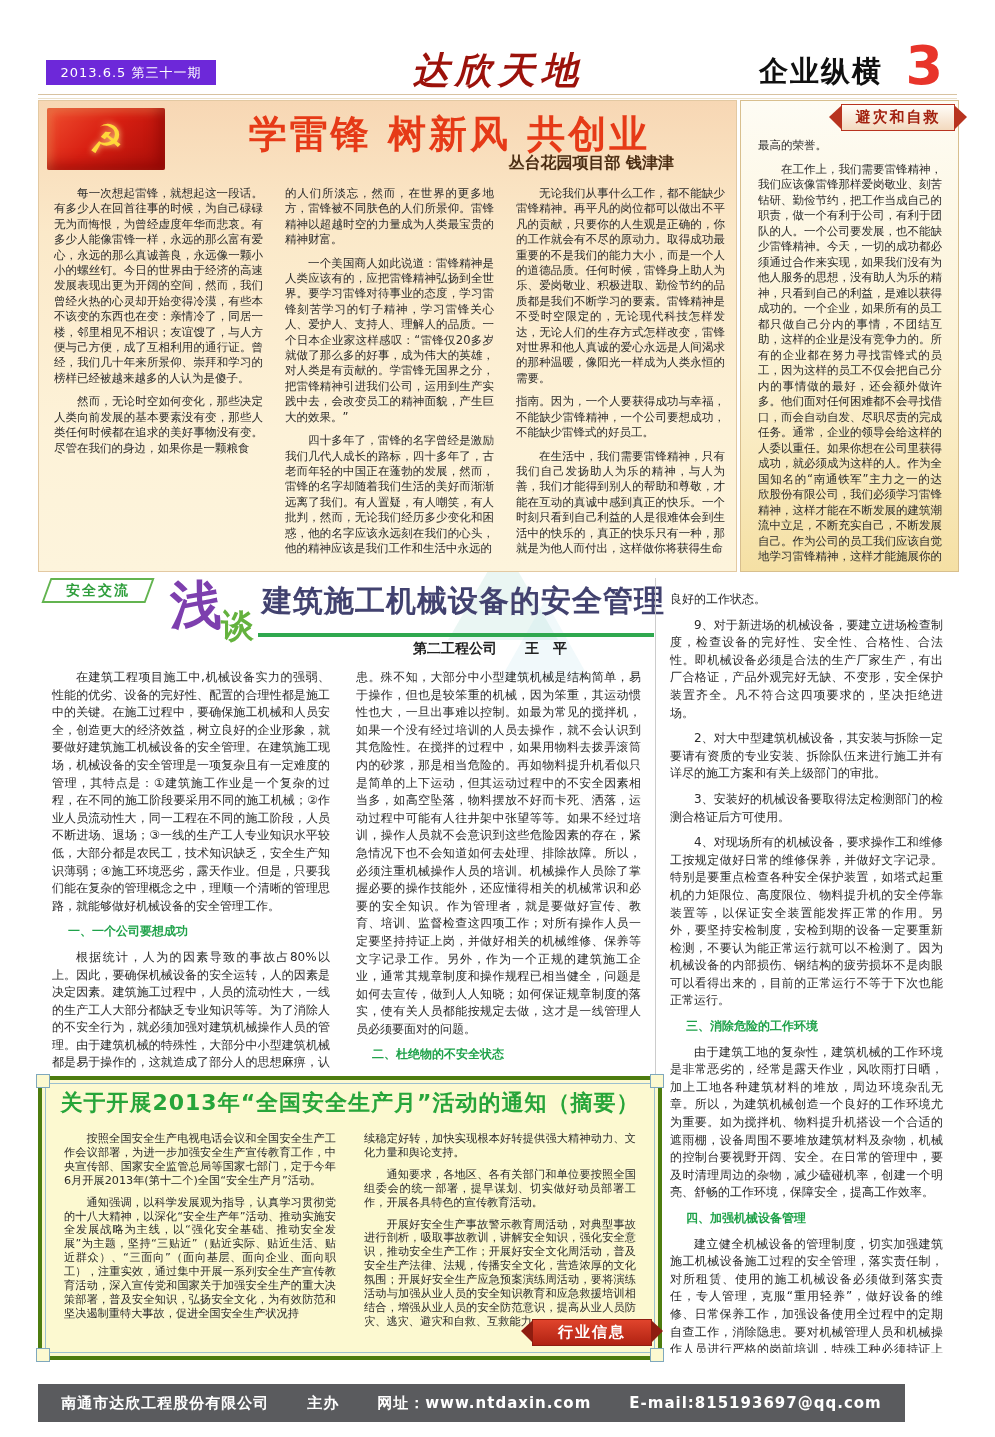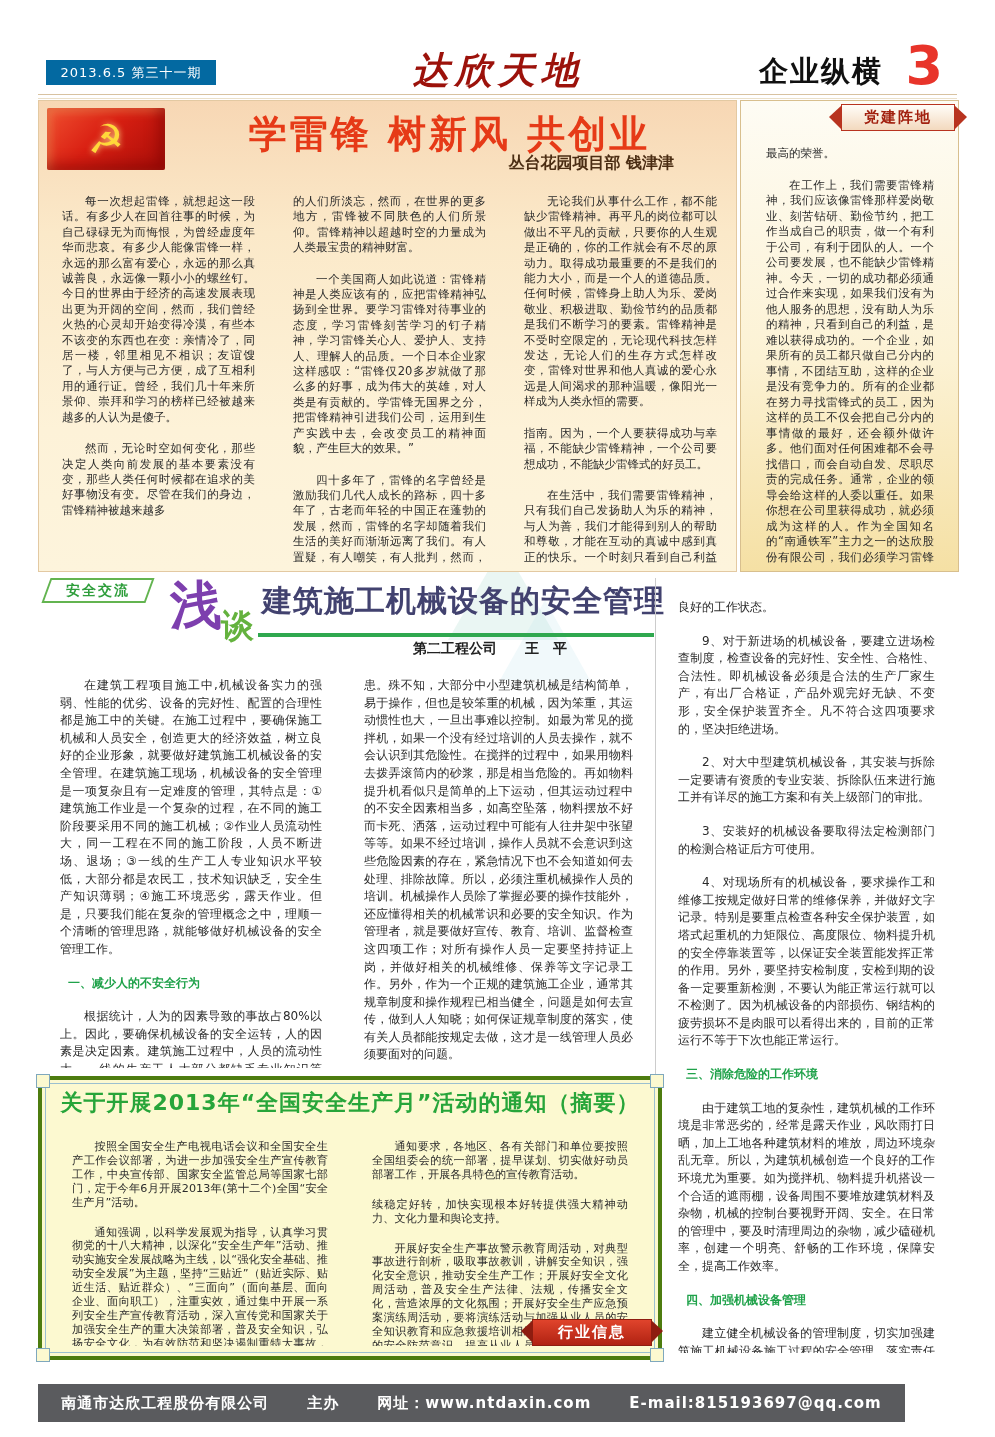--- a/index.html
+++ b/index.html
@@ -1,19 +1,19 @@
 <!DOCTYPE html>
 <html><head>
 <meta charset="utf-8">
 <style>
   html,body{margin:0;padding:0;background:#fff;}
   .page{position:relative;width:995px;height:1437px;background:#ffffff;overflow:hidden;
         font-family:"DejaVu Sans","Liberation Sans",sans-serif;color:#2b2b2b;}
   
-  .date-box{position:absolute;left:46px;top:60px;width:170px;height:25px;background:#0369a1;
+  .date-box{position:absolute;left:46px;top:60px;width:170px;height:25px;background:#6d28d9;
             color:#fff;font-size:13px;line-height:25px;text-align:center;letter-spacing:1px;}
   .masthead{position:absolute;left:368px;top:46px;width:260px;text-align:center;
             font-family:"DejaVu Serif","Liberation Serif",serif;font-style:italic;font-weight:bold;
             font-size:37px;color:#9c120b;letter-spacing:6px;}
   .section-name{position:absolute;right:112px;top:52px;font-size:29px;font-weight:bold;color:#101010;letter-spacing:2px;}
   .page-num{position:absolute;right:52px;top:34px;font-size:54px;font-weight:bold;color:#e8342a;}
   .header-rule{position:absolute;left:38px;top:94px;width:919px;height:3px;
                border-top:1px solid #d8c2a0;border-bottom:1px solid #eadfc8;}
   
   .lead{position:absolute;left:38px;top:100px;width:697px;height:470px;
@@ -62,21 +62,21 @@
                 color:#42426f;letter-spacing:1px;white-space:nowrap;}
   .title-underline{position:absolute;left:258px;top:633px;width:396px;height:4px;background:#2fa84f;}
   .safety-byline{position:absolute;left:340px;top:640px;width:300px;text-align:center;
                  font-size:14px;font-weight:bold;color:#222;}
   .s-col{position:absolute;overflow:hidden;font-size:12px;line-height:17.6px;}
   .s-col1{left:44px;top:661px;width:294px;height:407px;}
   .s-col2{left:348px;top:661px;width:301px;height:407px;}
   .s-col3{left:662px;top:583px;width:289px;height:770px;}
   .v-divider{position:absolute;left:655px;top:578px;width:1px;height:774px;background:#cccccc;}
   
-  .para{margin:16px;text-indent:2em;text-align:justify;}
+  .para{margin:8px;text-indent:2em;text-align:justify;}
   .para.cont{text-indent:0;}
   .subhead{margin:0;font-weight:bold;color:#1fa24a;text-indent:2em;}
   
   .notice{position:absolute;left:38px;top:1076px;width:616px;height:276px;background:#fcf9d0;
           border:4px solid #4d7c0f;box-shadow:inset 0 0 0 3px #fcf9d0, inset 0 0 0 4px #9bc0d0;}
   .notice .corner{position:absolute;width:12px;height:12px;border:1px solid #7fa8bd;background:#fcf9d0;}
   .corner.tl{left:-6px;top:-6px;} .corner.tr{right:-6px;top:-6px;}
   .corner.bl{left:-6px;bottom:-6px;} .corner.br{right:-6px;bottom:-6px;}
   .notice-title{position:absolute;left:10px;right:10px;top:8px;text-align:center;font-size:22px;
                 font-weight:bold;color:#27a53a;letter-spacing:1px;white-space:nowrap;}
@@ -108,54 +108,54 @@
   <div class="wm-tri wm3"></div>
 
   <div class="lead">
     <div class="flag">
       <span class="emblem">☭</span>
     </div>
     <div class="lead-title">学雷锋 树新风 共创业</div>
     <div class="lead-byline">丛台花园项目部  钱津津</div>
     <div class="lead-col lead-col1">
         <p class="para">每一次想起雷锋，就想起这一段话。有多少人在回首往事的时候，为自己碌碌无为而悔恨，为曾经虚度年华而悲哀。有多少人能像雷锋一样，永远的那么富有爱心，永远的那么真诚善良，永远像一颗小小的螺丝钉。今日的世界由于经济的高速发展表现出更为开阔的空间，然而，我们曾经火热的心灵却开始变得冷漠，有些本不该变的东西也在变：亲情冷了，同居一楼，邻里相见不相识；友谊馊了，与人方便与己方便，成了互相利用的通行证。曾经，我们几十年来所景仰、崇拜和学习的榜样已经被越来越多的人认为是傻子。</p>
-        <p class="para">然而，无论时空如何变化，那些决定人类向前发展的基本要素没有变，那些人类任何时候都在追求的美好事物没有变。尽管在我们的身边，雷锋精神被越来越多</p>
+        <p class="para">然而，无论时空如何变化，那些决定人类向前发展的基本要素没有变，那些人类任何时候都在追求的美好事物没有变。尽管在我们的身边，如果你是一颗粮食</p>
       </div>
     <div class="lead-col lead-col2">
         <p class="para cont">的人们所淡忘，然而，在世界的更多地方，雷锋被不同肤色的人们所景仰。雷锋精神以超越时空的力量成为人类最宝贵的精神财富。</p>
         <p class="para">一个美国商人如此说道：雷锋精神是人类应该有的，应把雷锋精神弘扬到全世界。要学习雷锋对待事业的态度，学习雷锋刻苦学习的钉子精神，学习雷锋关心人、爱护人、支持人、理解人的品质。一个日本企业家这样感叹：“雷锋仅20多岁就做了那么多的好事，成为伟大的英雄，对人类是有贡献的。学雷锋无国界之分，把雷锋精神引进我们公司，运用到生产实践中去，会改变员工的精神面貌，产生巨大的效果。”</p>
         <p class="para">四十多年了，雷锋的名字曾经是激励我们几代人成长的路标，四十多年了，古老而年轻的中国正在蓬勃的发展，然而，雷锋的名字却随着我们生活的美好而渐渐远离了我们。有人置疑，有人嘲笑，有人批判，然而，无论我们经历多少变化和困惑，他的名字应该永远刻在我们的心头，他的精神应该是我们工作和生活中永远的</p>
       </div>
     <div class="lead-col lead-col3">
         <p class="para">无论我们从事什么工作，都不能缺少雷锋精神。再平凡的岗位都可以做出不平凡的贡献，只要你的人生观是正确的，你的工作就会有不尽的原动力。取得成功最重要的不是我们的能力大小，而是一个人的道德品质。任何时候，雷锋身上助人为乐、爱岗敬业、积极进取、勤俭节约的品质都是我们不断学习的要素。雷锋精神是不受时空限定的，无论现代科技怎样发达，无论人们的生存方式怎样改变，雷锋对世界和他人真诚的爱心永远是人间渴求的那种温暖，像阳光一样成为人类永恒的需要。</p>
         <p class="para cont">指南。因为，一个人要获得成功与幸福，不能缺少雷锋精神，一个公司要想成功，不能缺少雷锋式的好员工。</p>
         <p class="para">在生活中，我们需要雷锋精神，只有我们自己发扬助人为乐的精神，与人为善，我们才能得到别人的帮助和尊敬，才能在互动的真诚中感到真正的快乐。一个时刻只看到自己利益的人是很难体会到生活中的快乐的，真正的快乐只有一种，那就是为他人而付出，这样做你将获得生命</p>
       </div>
   </div>
 
   <div class="party">
-    <div class="ribbon party-ribbon">党建阵地</div>
+    <div class="ribbon party-ribbon">避灾和自救</div>
     <div class="party-body">
         <p class="para cont">最高的荣誉。</p>
         <p class="para">在工作上，我们需要雷锋精神，我们应该像雷锋那样爱岗敬业、刻苦钻研、勤俭节约，把工作当成自己的职责，做一个有利于公司，有利于团队的人。一个公司要发展，也不能缺少雷锋精神。今天，一切的成功都必须通过合作来实现，如果我们没有为他人服务的思想，没有助人为乐的精神，只看到自己的利益，是难以获得成功的。一个企业，如果所有的员工都只做自己分内的事情，不团结互助，这样的企业是没有竞争力的。所有的企业都在努力寻找雷锋式的员工，因为这样的员工不仅会把自己分内的事情做的最好，还会额外做许多。他们面对任何困难都不会寻找借口，而会自动自发、尽职尽责的完成任务。通常，企业的领导会给这样的人委以重任。如果你想在公司里获得成功，就必须成为这样的人。作为全国知名的“南通铁军”主力之一的达欣股份有限公司，我们必须学习雷锋精神，这样才能在不断发展的建筑潮流中立足，不断充实自己，不断发展自己。作为公司的员工我们应该自觉地学习雷锋精神，这样才能施展你的才华，公司才能得到更好的发展。</p>
       </div>
   </div>
 
   <div class="safety-badge">
     <span>安全交流</span>
   </div>
   <div class="qian">浅</div>
   <div class="tan">谈</div>
   <div class="safety-title">建筑施工机械设备的安全管理</div>
   <div class="title-underline"></div>
   <div class="safety-byline">第二工程公司　　王　平</div>
 
   <div class="s-col s-col1">
       <p class="para">在建筑工程项目施工中,机械设备实力的强弱、性能的优劣、设备的完好性、配置的合理性都是施工中的关键。在施工过程中，要确保施工机械和人员安全，创造更大的经济效益，树立良好的企业形象，就要做好建筑施工机械设备的安全管理。在建筑施工现场，机械设备的安全管理是一项复杂且有一定难度的管理，其特点是：①建筑施工作业是一个复杂的过程，在不同的施工阶段要采用不同的施工机械；②作业人员流动性大，同一工程在不同的施工阶段，人员不断进场、退场；③一线的生产工人专业知识水平较低，大部分都是农民工，技术知识缺乏，安全生产知识薄弱；④施工环境恶劣，露天作业。但是，只要我们能在复杂的管理概念之中，理顺一个清晰的管理思路，就能够做好机械设备的安全管理工作。</p>
-      <div class="subhead">一、减少人的不安全行为</div>
+      <div class="subhead">一、一个公司要想成功</div>
       <p class="para">根据统计，人为的因素导致的事故占80%以上。因此，要确保机械设备的安全运转，人的因素是决定因素。建筑施工过程中，人员的流动性大，一线的生产工人大部分都缺乏专业知识等等。为了消除人的不安全行为，就必须加强对建筑机械操作人员的管理。由于建筑机械的特殊性，大部分中小型建筑机械都是易于操作的，这就造成了部分人的思想麻痹，认为我也会操作，或者可以随便叫人去操作，这就为安全生产埋下了隐</p>
     </div>
   <div class="s-col s-col2">
       <p class="para cont">患。殊不知，大部分中小型建筑机械是结构简单，易于操作，但也是较笨重的机械，因为笨重，其运动惯性也大，一旦出事难以控制。如最为常见的搅拌机，如果一个没有经过培训的人员去操作，就不会认识到其危险性。在搅拌的过程中，如果用物料去拨弄滚筒内的砂浆，那是相当危险的。再如物料提升机看似只是简单的上下运动，但其运动过程中的不安全因素相当多，如高空坠落，物料摆放不好而卡死、洒落，运动过程中可能有人往井架中张望等等。如果不经过培训，操作人员就不会意识到这些危险因素的存在，紧急情况下也不会知道如何去处理、排除故障。所以，必须注重机械操作人员的培训。机械操作人员除了掌握必要的操作技能外，还应懂得相关的机械常识和必要的安全知识。作为管理者，就是要做好宣传、教育、培训、监督检查这四项工作；对所有操作人员一定要坚持持证上岗，并做好相关的机械维修、保养等文字记录工作。另外，作为一个正规的建筑施工企业，通常其规章制度和操作规程已相当健全，问题是如何去宣传，做到人人知晓；如何保证规章制度的落实，使有关人员都能按规定去做，这才是一线管理人员必须要面对的问题。</p>
       <div class="subhead">二、杜绝物的不安全状态</div>
       <p class="para">这里说的物的不安全状态就是建筑机械设备的不安全状态。要消除其不安全状态，就要保证机械设备处于</p>
     </div>
   <div class="v-divider"></div>
   <div class="s-col s-col3">
       <p class="para cont">良好的工作状态。</p>
@@ -174,22 +174,22 @@
     <div class="corner tl"></div>
     <div class="corner tr"></div>
     <div class="corner bl"></div>
     <div class="corner br"></div>
     <div class="notice-title">关于开展2013年“全国安全生产月”活动的通知（摘要）</div>
     <div class="n-col n-col1">
         <p class="para">按照全国安全生产电视电话会议和全国安全生产工作会议部署，为进一步加强安全生产宣传教育工作，中央宣传部、国家安全监管总局等国家七部门，定于今年6月开展2013年(第十二个)全国“安全生产月”活动。</p>
         <p class="para">通知强调，以科学发展观为指导，认真学习贯彻党的十八大精神，以深化“安全生产年”活动、推动实施安全发展战略为主线，以“强化安全基础、推动安全发展”为主题，坚持“三贴近”（贴近实际、贴近生活、贴近群众）、“三面向”（面向基层、面向企业、面向职工），注重实效，通过集中开展一系列安全生产宣传教育活动，深入宣传党和国家关于加强安全生产的重大决策部署，普及安全知识，弘扬安全文化，为有效防范和坚决遏制重特大事故，促进全国安全生产状况持</p>
       </div>
     <div class="n-col n-col2">
+        <p class="para cont">续稳定好转，加快实现根本好转提供强大精神动力、文化力量和舆论支持。</p>
         <p class="para">通知要求，各地区、各有关部门和单位要按照全国组委会的统一部署，提早谋划、切实做好动员部署工作，开展各具特色的宣传教育活动。</p>
-        <p class="para cont">续稳定好转，加快实现根本好转提供强大精神动力、文化力量和舆论支持。</p>
         <p class="para">开展好安全生产事故警示教育周活动，对典型事故进行剖析，吸取事故教训，讲解安全知识，强化安全意识，推动安全生产工作；开展好安全文化周活动，普及安全生产法律、法规，传播安全文化，营造浓厚的文化氛围；开展好安全生产应急预案演练周活动，要将演练活动与加强从业人员的安全知识教育和应急救援培训相结合，增强从业人员的安全防范意识，提高从业人员防灾、逃灾、避灾和自救、互救能力。</p>
       </div>
   </div>
 
   <div class="ribbon industry-ribbon">行业信息</div>
 
   <div class="footer">
     <span>南通市达欣工程股份有限公司</span>
     <span>主办</span>
     <span>网址：www.ntdaxin.com</span>

